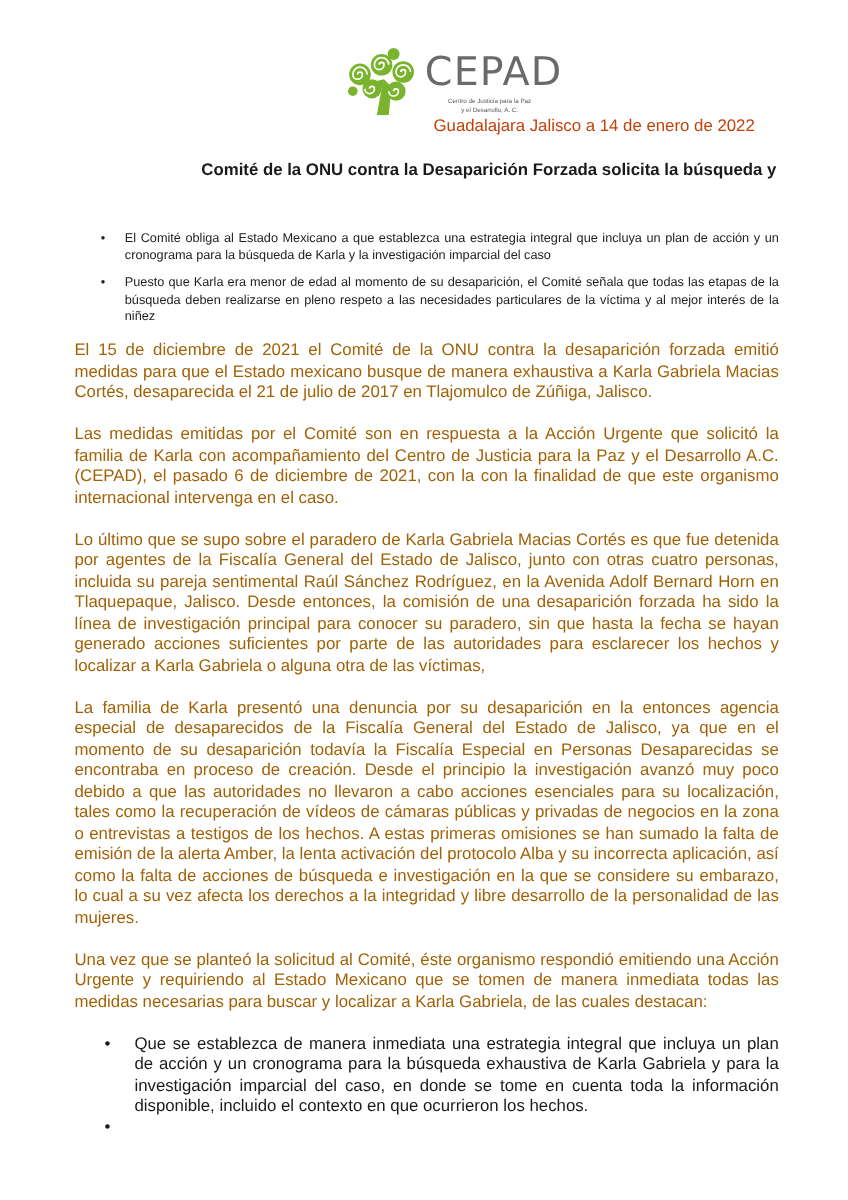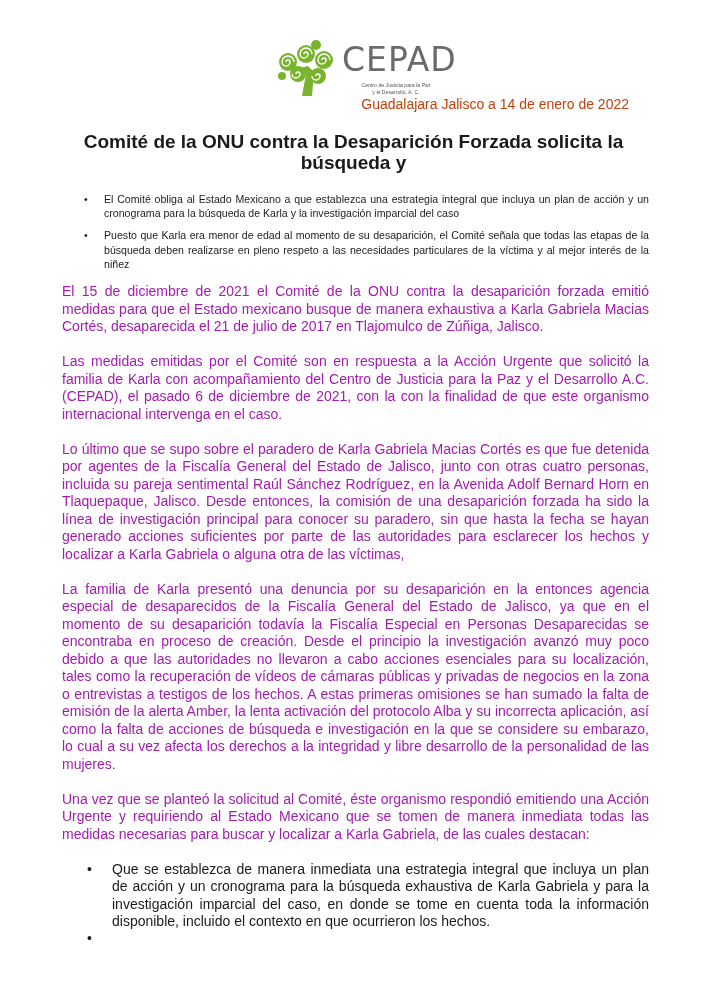--- a/index.html
+++ b/index.html
@@ -1,29 +1,29 @@
 <!DOCTYPE html>
 <html><head>
 <meta charset="utf-8">
 <style>
   html, body { margin: 0; padding: 0; background: #ffffff; }
   body { width: 707px; height: 1000px; position: relative; overflow: hidden;
          font-family: "Liberation Sans", sans-serif; color: #1a1a1a; }
-  .logo { position: absolute; left: 276px; top: 38px; width: 180px; height: 58px; text-decoration: underline; }
+  .logo { position: absolute; left: 288px; top: 38px; width: 180px; height: 58px; text-decoration: underline; }
   .logo-mark { position: absolute; left: 0; top: 0; width: 62px; height: 58px; }
   .logo-word { position: absolute; left: 66px; top: 2px; font-size: 33px; color: #6a6a6a;
                letter-spacing: 1px; font-family: "DejaVu Sans", sans-serif; font-weight: normal; }
   .logo-sub { position: absolute; left: 80px; top: 44px; font-size: 5.2px; color: #555; line-height: 7px; text-align: center; width: 80px; }
   .date { position: absolute; right: 78px; top: 96px; font-size: 14px; color: #c2410c; }
-  .title { position: absolute; left: 60px; width: 587px; top: 131px; text-align: center;
-           font-weight: bold; font-size: 19px; line-height: 21px; color: #1a1a1a; }
+  .title { position: absolute; left: 60px; width: 587px; top: 131px; text-align: right;
+           font-weight: bold; font-size: 14px; line-height: 21px; color: #1a1a1a; }
   .highlights { position: absolute; left: 104px; top: 192px; width: 545px; margin: 0; padding: 0; list-style: none; }
   .highlights li { position: relative; font-size: 10.6px; line-height: 14.2px; text-align: justify; margin-bottom: 8px; color: #222; }
   .highlights li .bullet { position: absolute; left: -20px; top: 0; }
-  .body-text { position: absolute; left: 62px; width: 587px; font-size: 14px; line-height: 17.5px; text-align: justify; color: #a21caf; }
+  .body-text { position: absolute; left: 62px; width: 587px; font-size: 14px; line-height: 17.5px; text-align: justify; color: #a16207; }
   .body-text p { margin: 0 0 17.5px 0; }
   .p1 { top: 283px; }
   .measures { position: absolute; left: 112px; width: 537px; top: 775px; margin: 0; padding: 0; list-style: none;
               font-size: 14px; line-height: 17.3px; text-align: justify; }
   .measures li { position: relative; }
   .measures li .bullet { position: absolute; left: -25px; top: 0; }
 </style>
 </head>
 <body>
 

